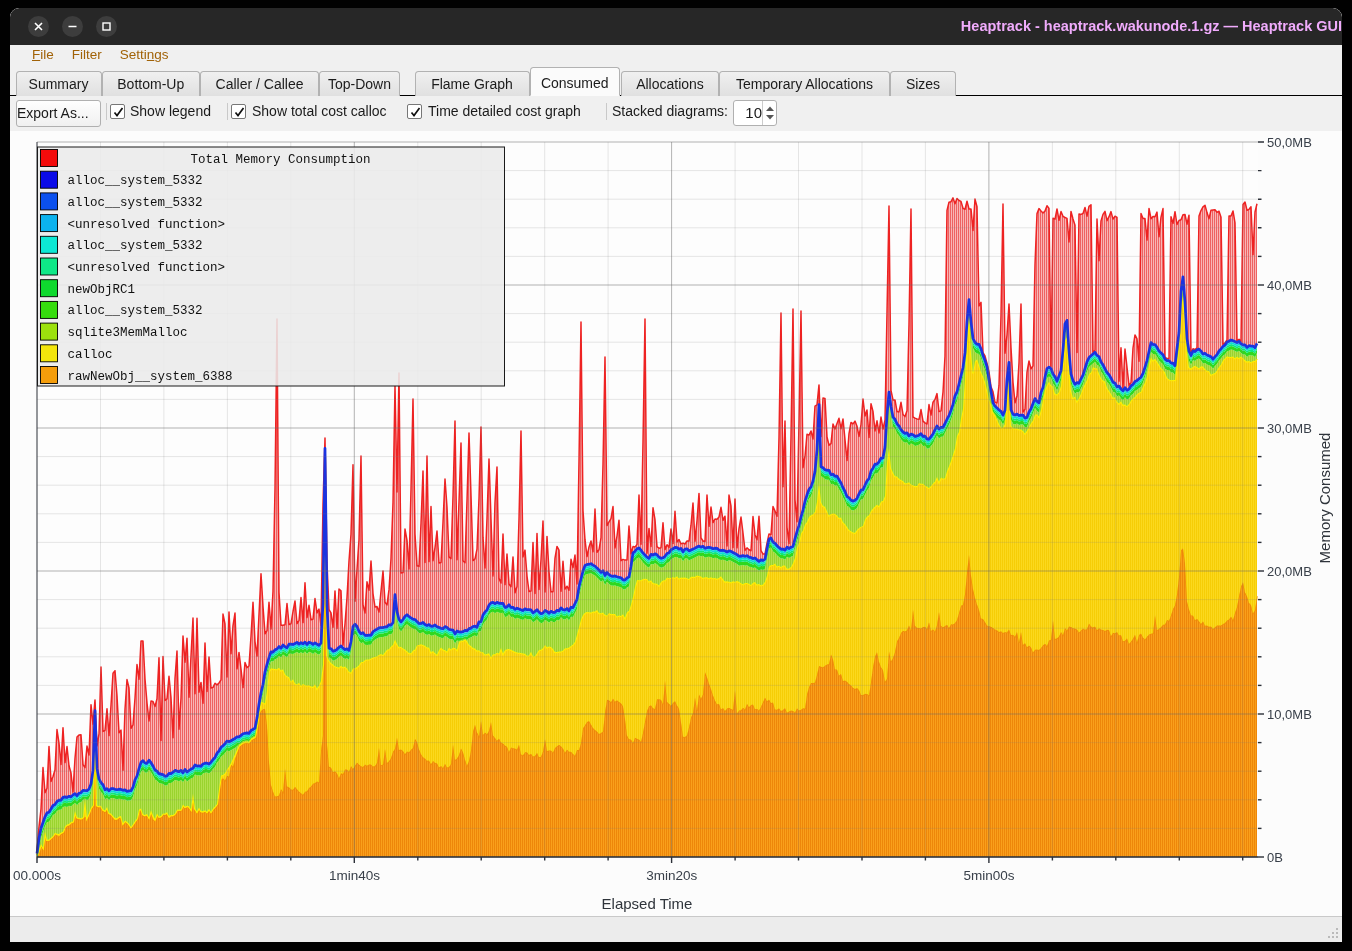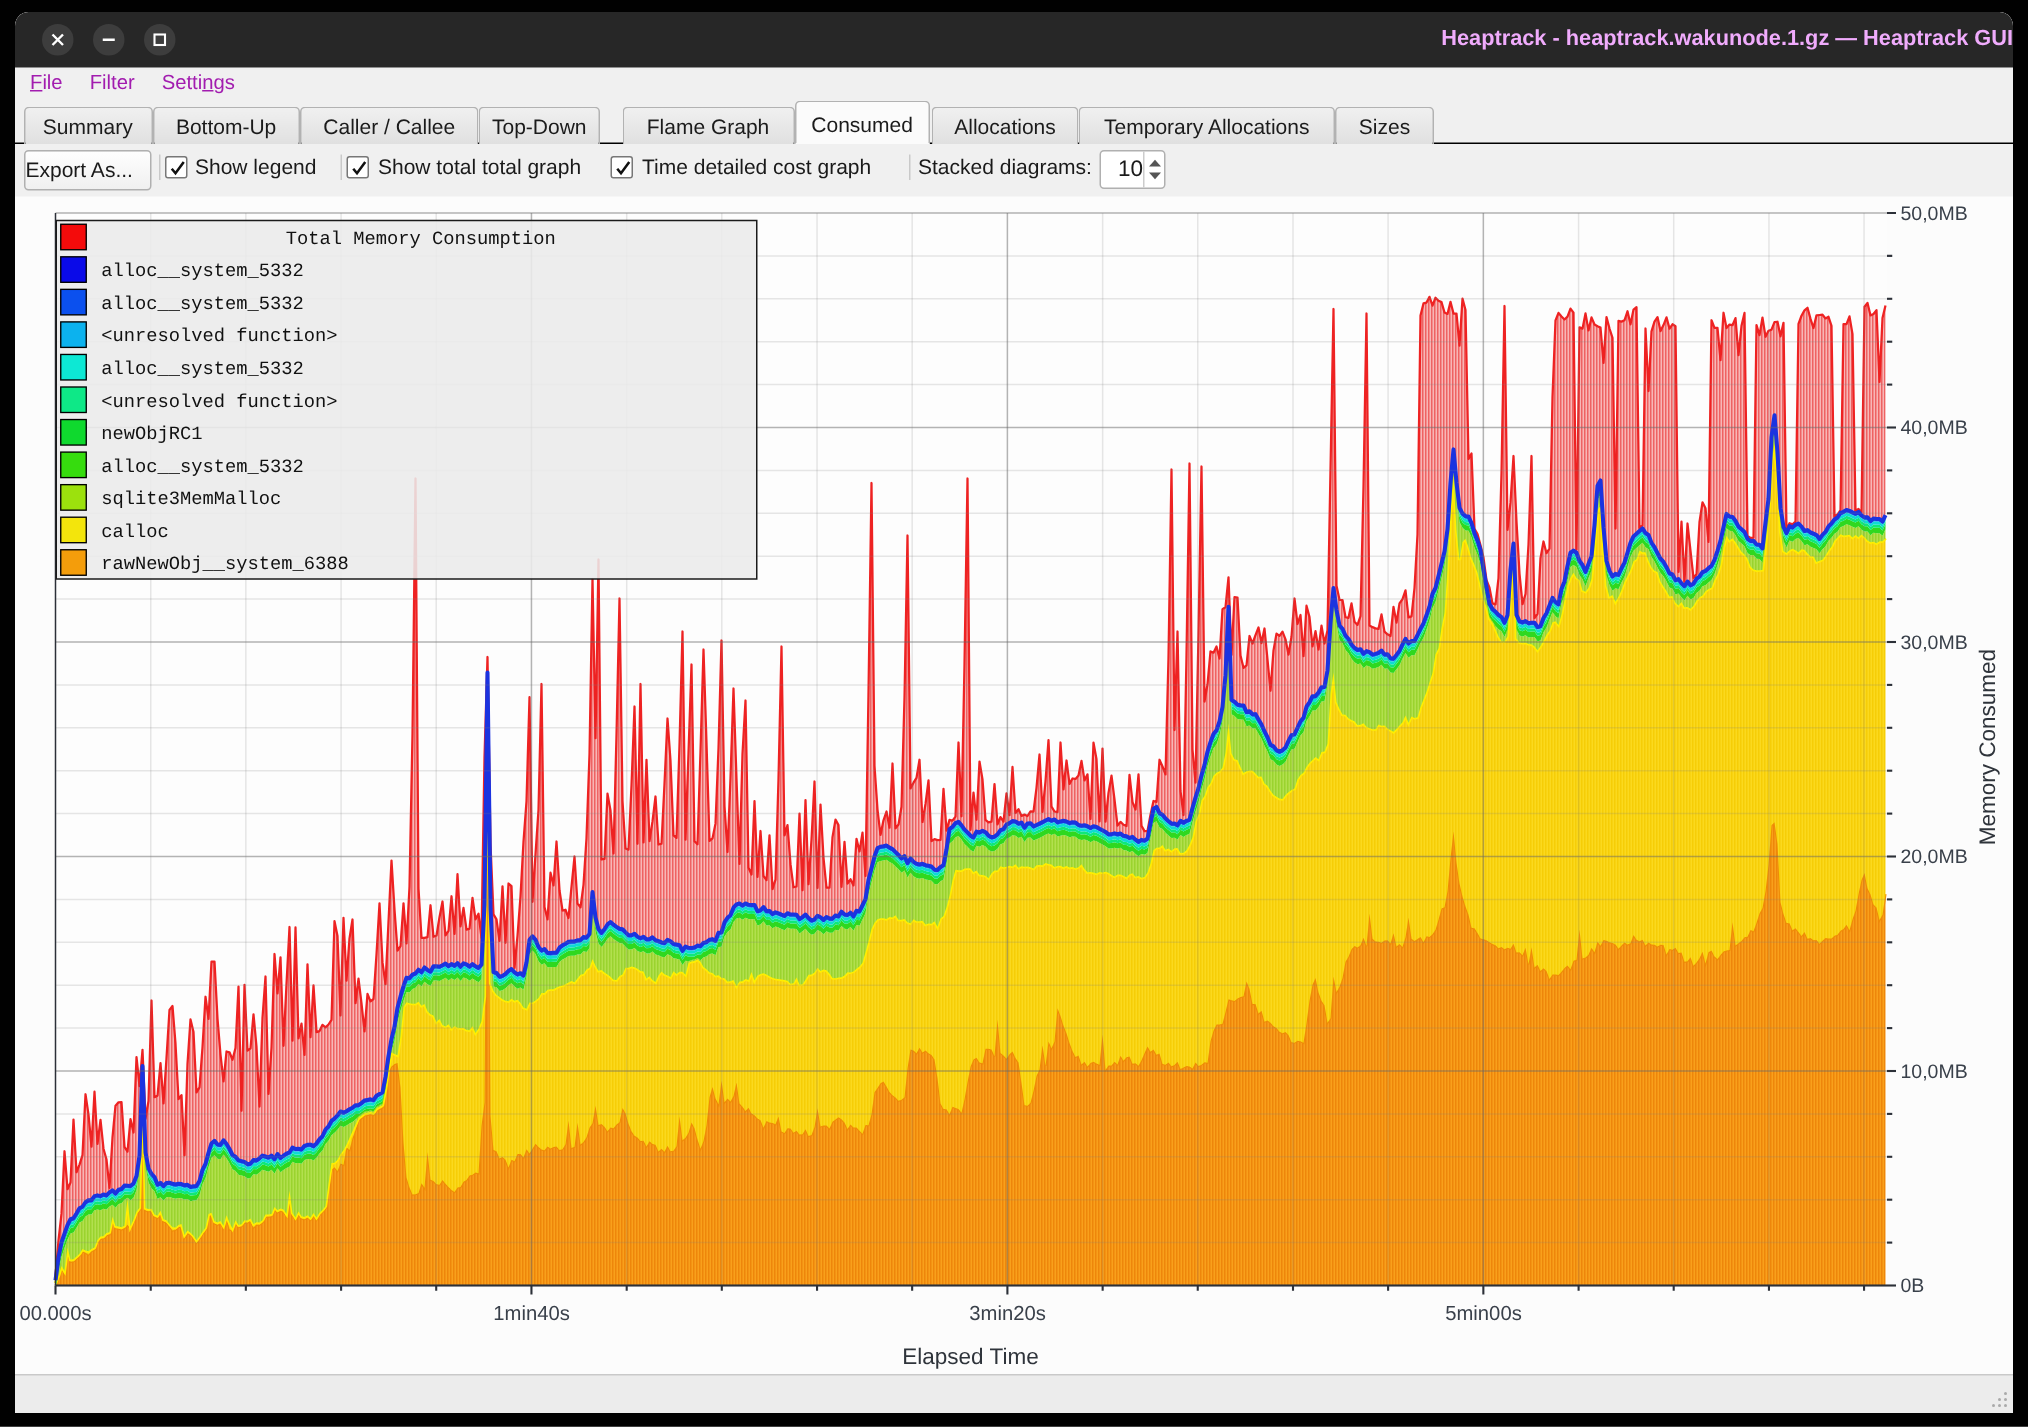--- a/index.html
+++ b/index.html
@@ -1,20 +1,20 @@
 <!DOCTYPE html>
 <html><head><meta charset="utf-8"><style>
 *{margin:0;padding:0;box-sizing:border-box}
 html,body{width:1352px;height:951px;background:#010101;font-family:"Liberation Sans",sans-serif;overflow:hidden}
 #win{position:absolute;left:10px;top:8px;width:1332px;height:934px;background:#fcfcfc;border-radius:9px 9px 0 0;overflow:hidden}
 #titlebar{position:relative;height:37px;background:#272727;border-radius:9px 9px 0 0}
 #title{position:absolute;left:0;right:0;top:0;height:37px;line-height:37px;text-align:right;color:#f0abfc;font-size:14.5px;font-weight:bold}
 .wbtn{position:absolute;top:7.5px;width:21px;height:21px;border-radius:50%;background:#3d3d3d}
 .wbtn svg{position:absolute;left:0;top:0}
-#menubar{height:23px;background:#f0f0f0;font-size:13.5px;color:#a21caf;padding-left:1px}
+#menubar{height:23px;background:#f0f0f0;font-size:13.5px;color:#a16207;padding-left:13px}
 #menubar span{display:inline-block;padding:2px 9px 0 9px}
 #tabbar{position:relative;height:28px;background:#f0f0f0;border-bottom:1px solid #000000}
 .tab{position:absolute;bottom:-1px;height:25px;background:linear-gradient(#f0f0f0,#e0e0e0);border:1px solid #b2b2b2;border-bottom:none;border-radius:3.5px 3.5px 0 0;font-size:14px;color:#1b1b1b;text-align:center;line-height:24px}
 .tab.active{height:29px;background:#fbfbfb;line-height:30px;border-bottom:1px solid #fbfbfb}
 #toolbar{position:relative;height:35px;background:#f0f0f0;font-size:14px;color:#1a1a1a}
 #exportbtn{position:absolute;left:6px;top:4px;width:85px;height:27px;background:linear-gradient(#fefefe,#f0f0f0);border:1px solid #b0b0b0;border-radius:3px;text-align:left;line-height:25px;font-size:14px}
 .cb{position:absolute;top:8px;width:15px;height:15px;background:#fff;border:1px solid #777;border-radius:2px}
 .cb svg{position:absolute;left:1px;top:1px}
 .tlabel{position:absolute;top:7px;font-size:14px}
 .tsep{position:absolute;top:7px;width:1px;height:17px;background:#c9c9c9}
@@ -63,21 +63,21 @@
           <path d="M2.5 6.5 L5 9.5 L10.5 2" stroke="#111" stroke-width="1.7" fill="none"></path>
         </svg>
       </span>
     <span class="tlabel" style="left:120px">Show legend</span>
     <div class="tsep" style="left:217px"></div>
     <span class="cb" style="left:221px">
         <svg width="13" height="13">
           <path d="M2.5 6.5 L5 9.5 L10.5 2" stroke="#111" stroke-width="1.7" fill="none"></path>
         </svg>
       </span>
-    <span class="tlabel" style="left:242px">Show total total graph</span>
+    <span class="tlabel" style="left:242px">Show total cost calloc</span>
     <span class="cb" style="left:397px">
         <svg width="13" height="13">
           <path d="M2.5 6.5 L5 9.5 L10.5 2" stroke="#111" stroke-width="1.7" fill="none"></path>
         </svg>
       </span>
     <span class="tlabel" style="left:418px">Time detailed cost graph</span>
     <div class="tsep" style="left:596px"></div>
     <span class="tlabel" style="left:602px">Stacked diagrams:</span>
     <div id="spinbox">
       <div id="spinval">10</div>

